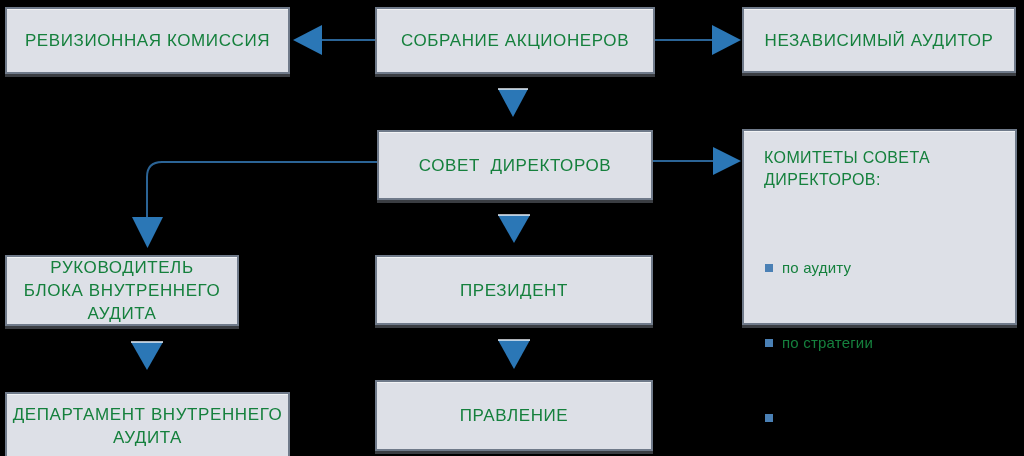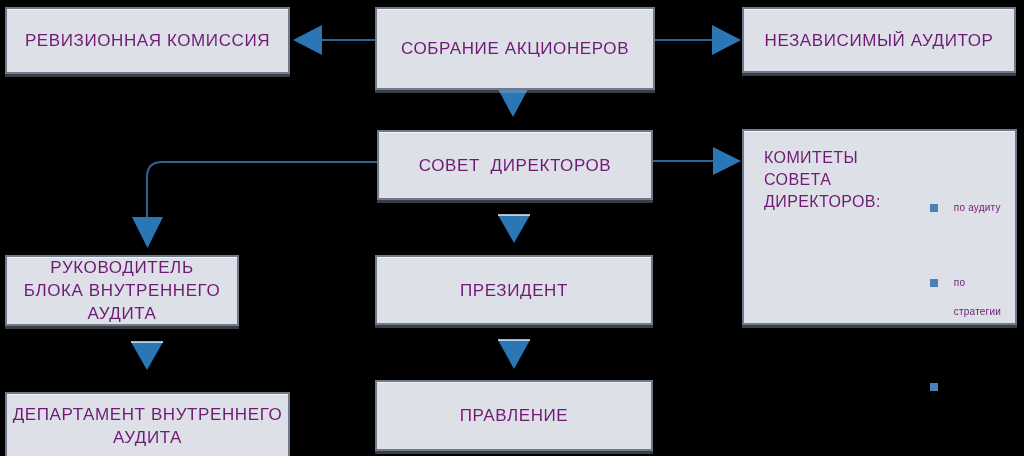--- a/index.html
+++ b/index.html
@@ -21,59 +21,58 @@
     width: 1024px; height: 456px;
     z-index: 1;
     pointer-events: none;
   }
   .node {
     position: absolute;
     box-sizing: border-box;
     background: #dde0e7;
     border: 2px solid #6f7a8a;
     box-shadow: inset 0 1px 0 rgba(255,255,255,0.6), 0 3px 0 rgba(165,175,190,0.35);
-    color: #701a75;
+    color: #15803d;
     display: flex;
     align-items: center;
     justify-content: center;
     text-align: center;
     font-size: 17px;
     letter-spacing: 0.6px;
     line-height: 23px;
     z-index: 2;
     white-space: pre-wrap;
   }
   .node .node-label { white-space: pre-wrap; }
 
   .node.committees {
     align-items: flex-start;
     justify-content: flex-start;
     text-align: left;
-    flex-direction: row;
+    flex-direction: column;
     padding: 16px 14px 0 20px;
   }
   .committees-title {
     font-size: 16px;
     letter-spacing: 0.4px;
     line-height: 22px;
     margin-bottom: 16px;
     white-space: pre-wrap;
   }
   ul.committee-list {
     list-style: none;
     margin: 0;
     padding: 0;
   }
   ul.committee-list li {
     display: flex;
     align-items: flex-start;
-    font-size: 10px;
+    font-size: 15px;
     letter-spacing: 0.2px;
     line-height: 29px;
-    gap: 7px;
   }
   .bullet {
     flex: 0 0 auto;
     width: 8px;
     height: 8px;
     background: #4a80b5;
     margin: 11px 9px 0 1px;
   }
   .li-text { white-space: pre-line; }
 </style>
@@ -122,21 +121,21 @@
     <g>
       <polygon points="131,342 163,342 147,370" fill="#2b77b6"></polygon>
       <line x1="131" y1="342" x2="163" y2="342" stroke="#e8eef5" stroke-width="1.5"></line>
     </g>
   </svg>
 
   <div class="node" style="left:5px; top:7px; width:285px; height:67px;">
     <span class="node-label">РЕВИЗИОННАЯ КОМИССИЯ</span>
   </div>
 
-  <div class="node" style="left:375px; top:7px; width:280px; height:83px;">
+  <div class="node" style="left:375px; top:7px; width:280px; height:67px;">
     <span class="node-label">СОБРАНИЕ АКЦИОНЕРОВ</span>
   </div>
 
   <div class="node" style="left:742px; top:7px; width:274px; height:66px;">
     <span class="node-label">НЕЗАВИСИМЫЙ АУДИТОР</span>
   </div>
 
   <div class="node" style="left:377px; top:130px; width:276px; height:70px;">
     <span class="node-label">СОВЕТ  ДИРЕКТОРОВ</span>
   </div>

